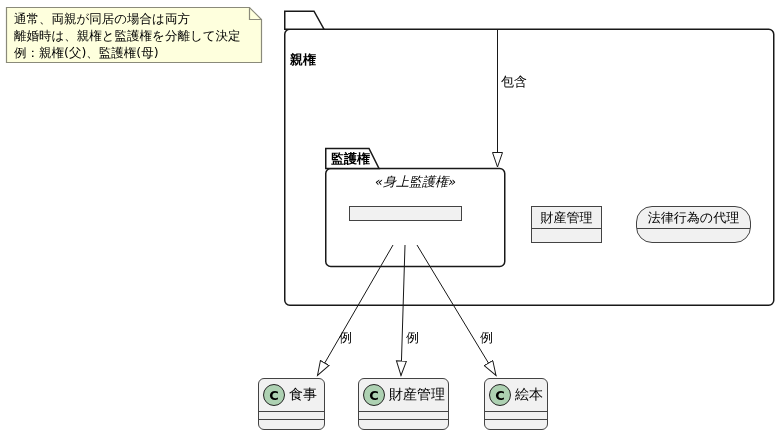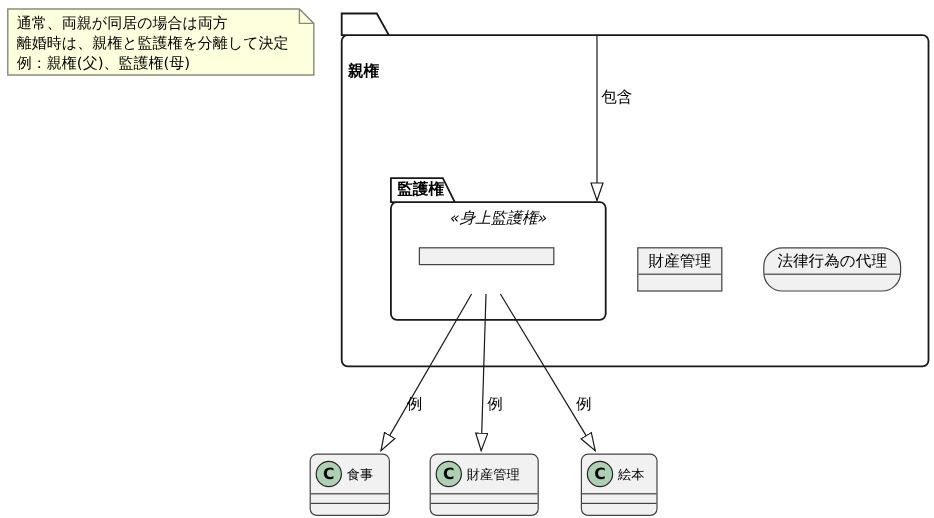--- a/index.html
+++ b/index.html
@@ -19,21 +19,21 @@
   .edge-label{font-size:13px;line-height:15px;}
   
   .obj-box{background:#F1F1F1;border:1px solid #434343;top:206px;}
   .obj-title{height:21px;border-bottom:1px solid #434343;display:flex;align-items:center;justify-content:center;font-size:13px;padding:0 2px;}
   .obj-empty{height:13px;}
   
   .class-box{background:#F1F1F1;border:1px solid #434343;border-radius:6px;top:378px;height:50px;}
   .class-title{height:32px;display:flex;align-items:center;padding-left:4px;gap:4px;}
   .class-circle{width:20px;height:20px;border-radius:50%;background:#ADD1B2;border:1px solid #232323;
     display:flex;align-items:center;justify-content:center;font-weight:bold;font-size:13px;flex:0 0 auto;}
-  .class-name{font-size:11px;white-space:nowrap;}
+  .class-name{font-size:14px;white-space:nowrap;}
   .class-sep{border-top:1px solid #434343;height:7px;}
   .class-sep2{border-top:1px solid #434343;height:8px;}
 </style>
 </head>
 <body>
 
 <div id="canvas">
 
   <svg id="shapes" viewBox="0 0 778 432">
     <defs>

